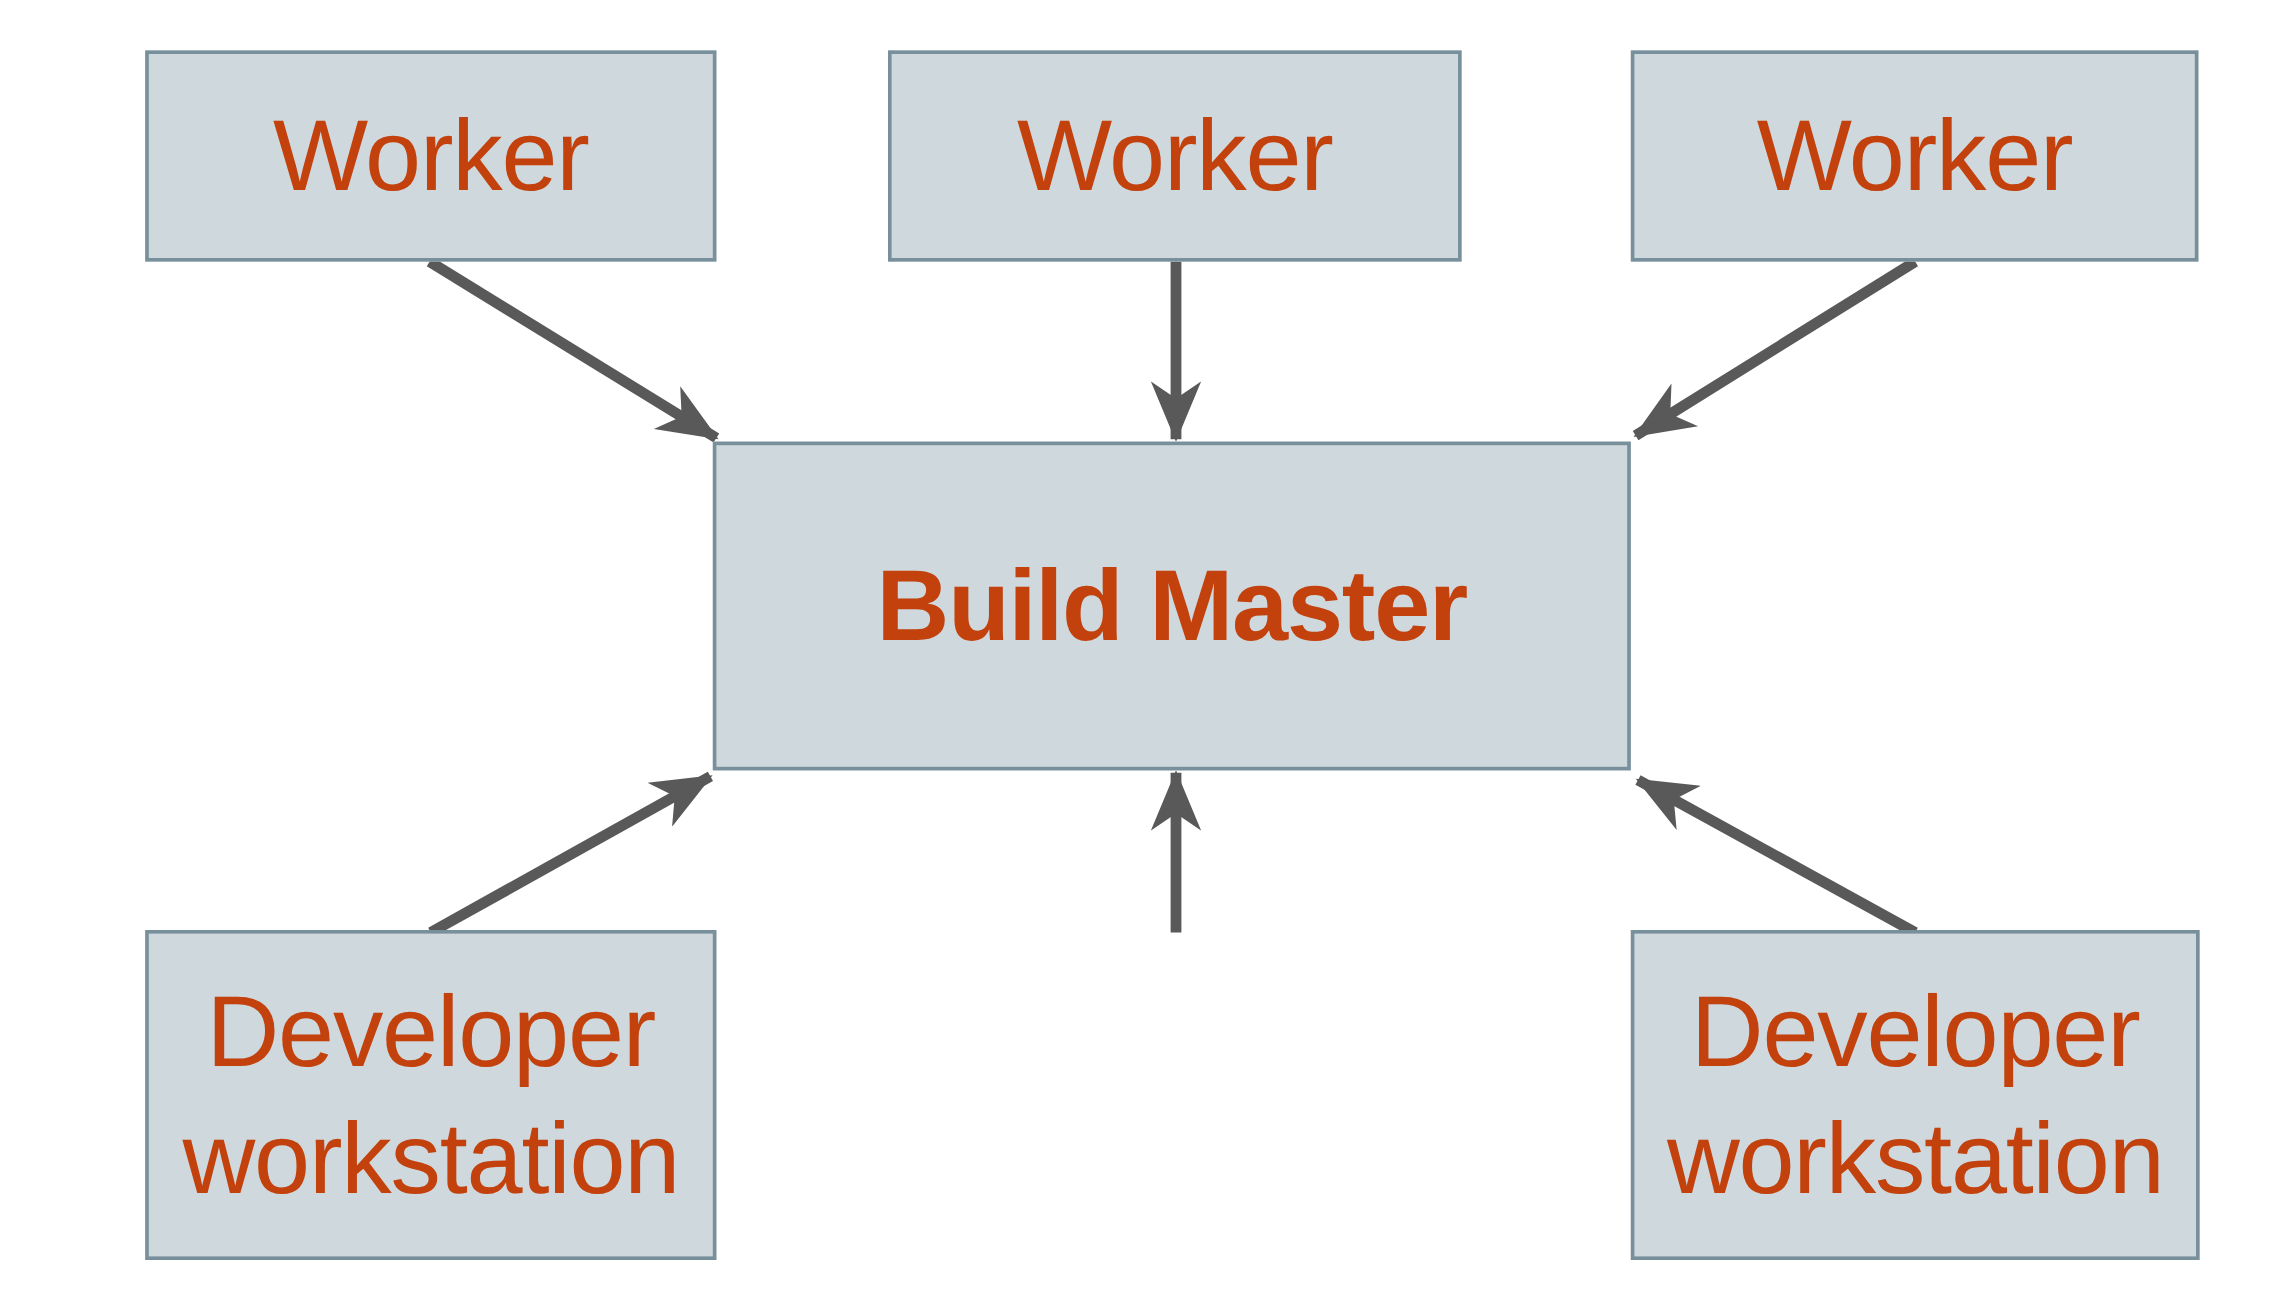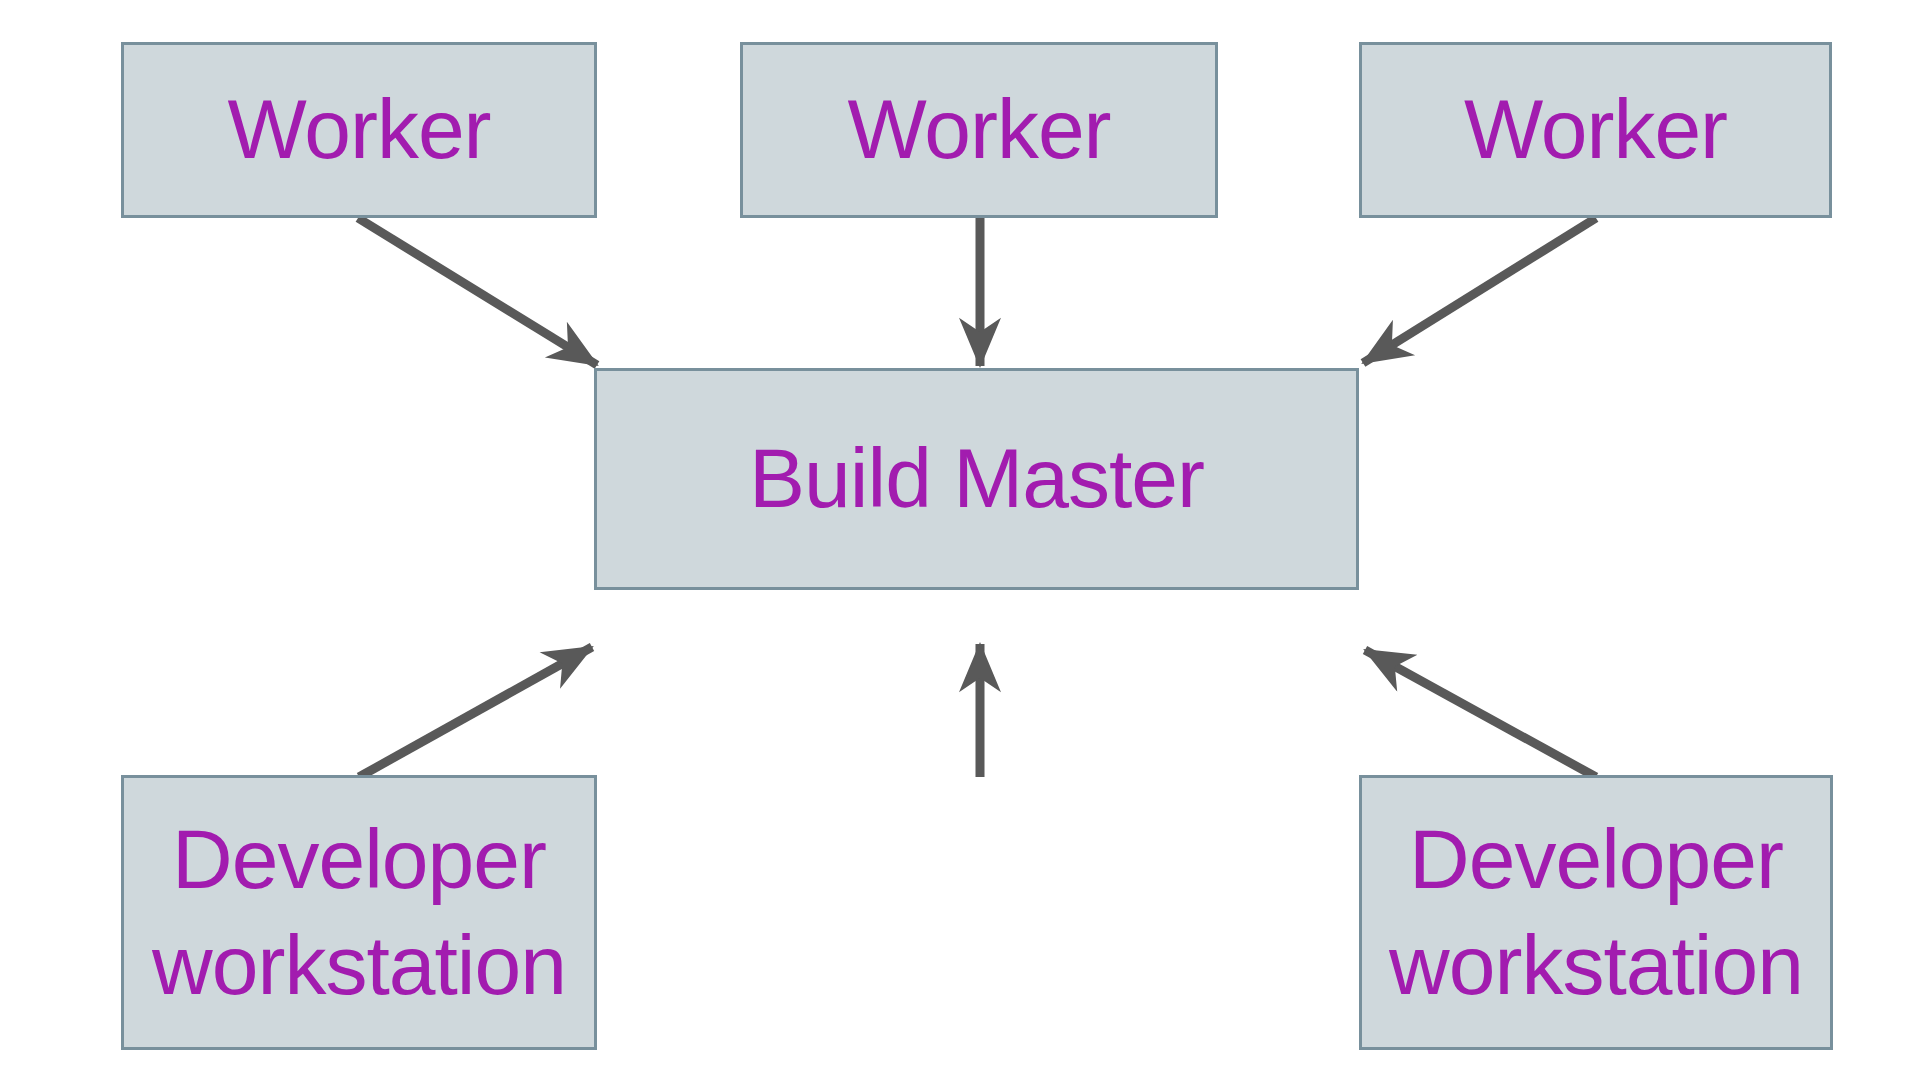--- a/index.html
+++ b/index.html
@@ -21,21 +21,21 @@
     border: 3px solid #78909c;
     box-sizing: border-box;
     display: flex;
     align-items: center;
     justify-content: center;
     text-align: center;
   }
   .node .label {
     font-size: 84px;
     line-height: 1.26;
-    color: #a21caf;
+    color: #c2410c;
     letter-spacing: -1px;
     padding: 0 10px;
   }
   #edges {
     position: absolute;
     left: 0;
     top: 0;
     width: 1910px;
     height: 1090px;
     pointer-events: none;
@@ -69,21 +69,21 @@
   </div>
 
   <div class="node" style="left:740px; top:42px; width:478px; height:176px;">
     <span class="label">Worker</span>
   </div>
 
   <div class="node" style="left:1359px; top:42px; width:473px; height:176px;">
     <span class="label">Worker</span>
   </div>
 
-  <div class="node" style="left:594px; top:368px; width:765px; height:222px;">
+  <div class="node" style="left:594px; top:368px; width:765px; height:274px;font-weight:bold;">
     <span class="label">Build Master</span>
   </div>
 
   <div class="node" style="left:121px; top:775px; width:476px; height:275px;">
     <span class="label">Developer workstation</span>
   </div>
 
 
   <div class="node" style="left:1359px; top:775px; width:474px; height:275px;">
     <span class="label">Developer workstation</span>

